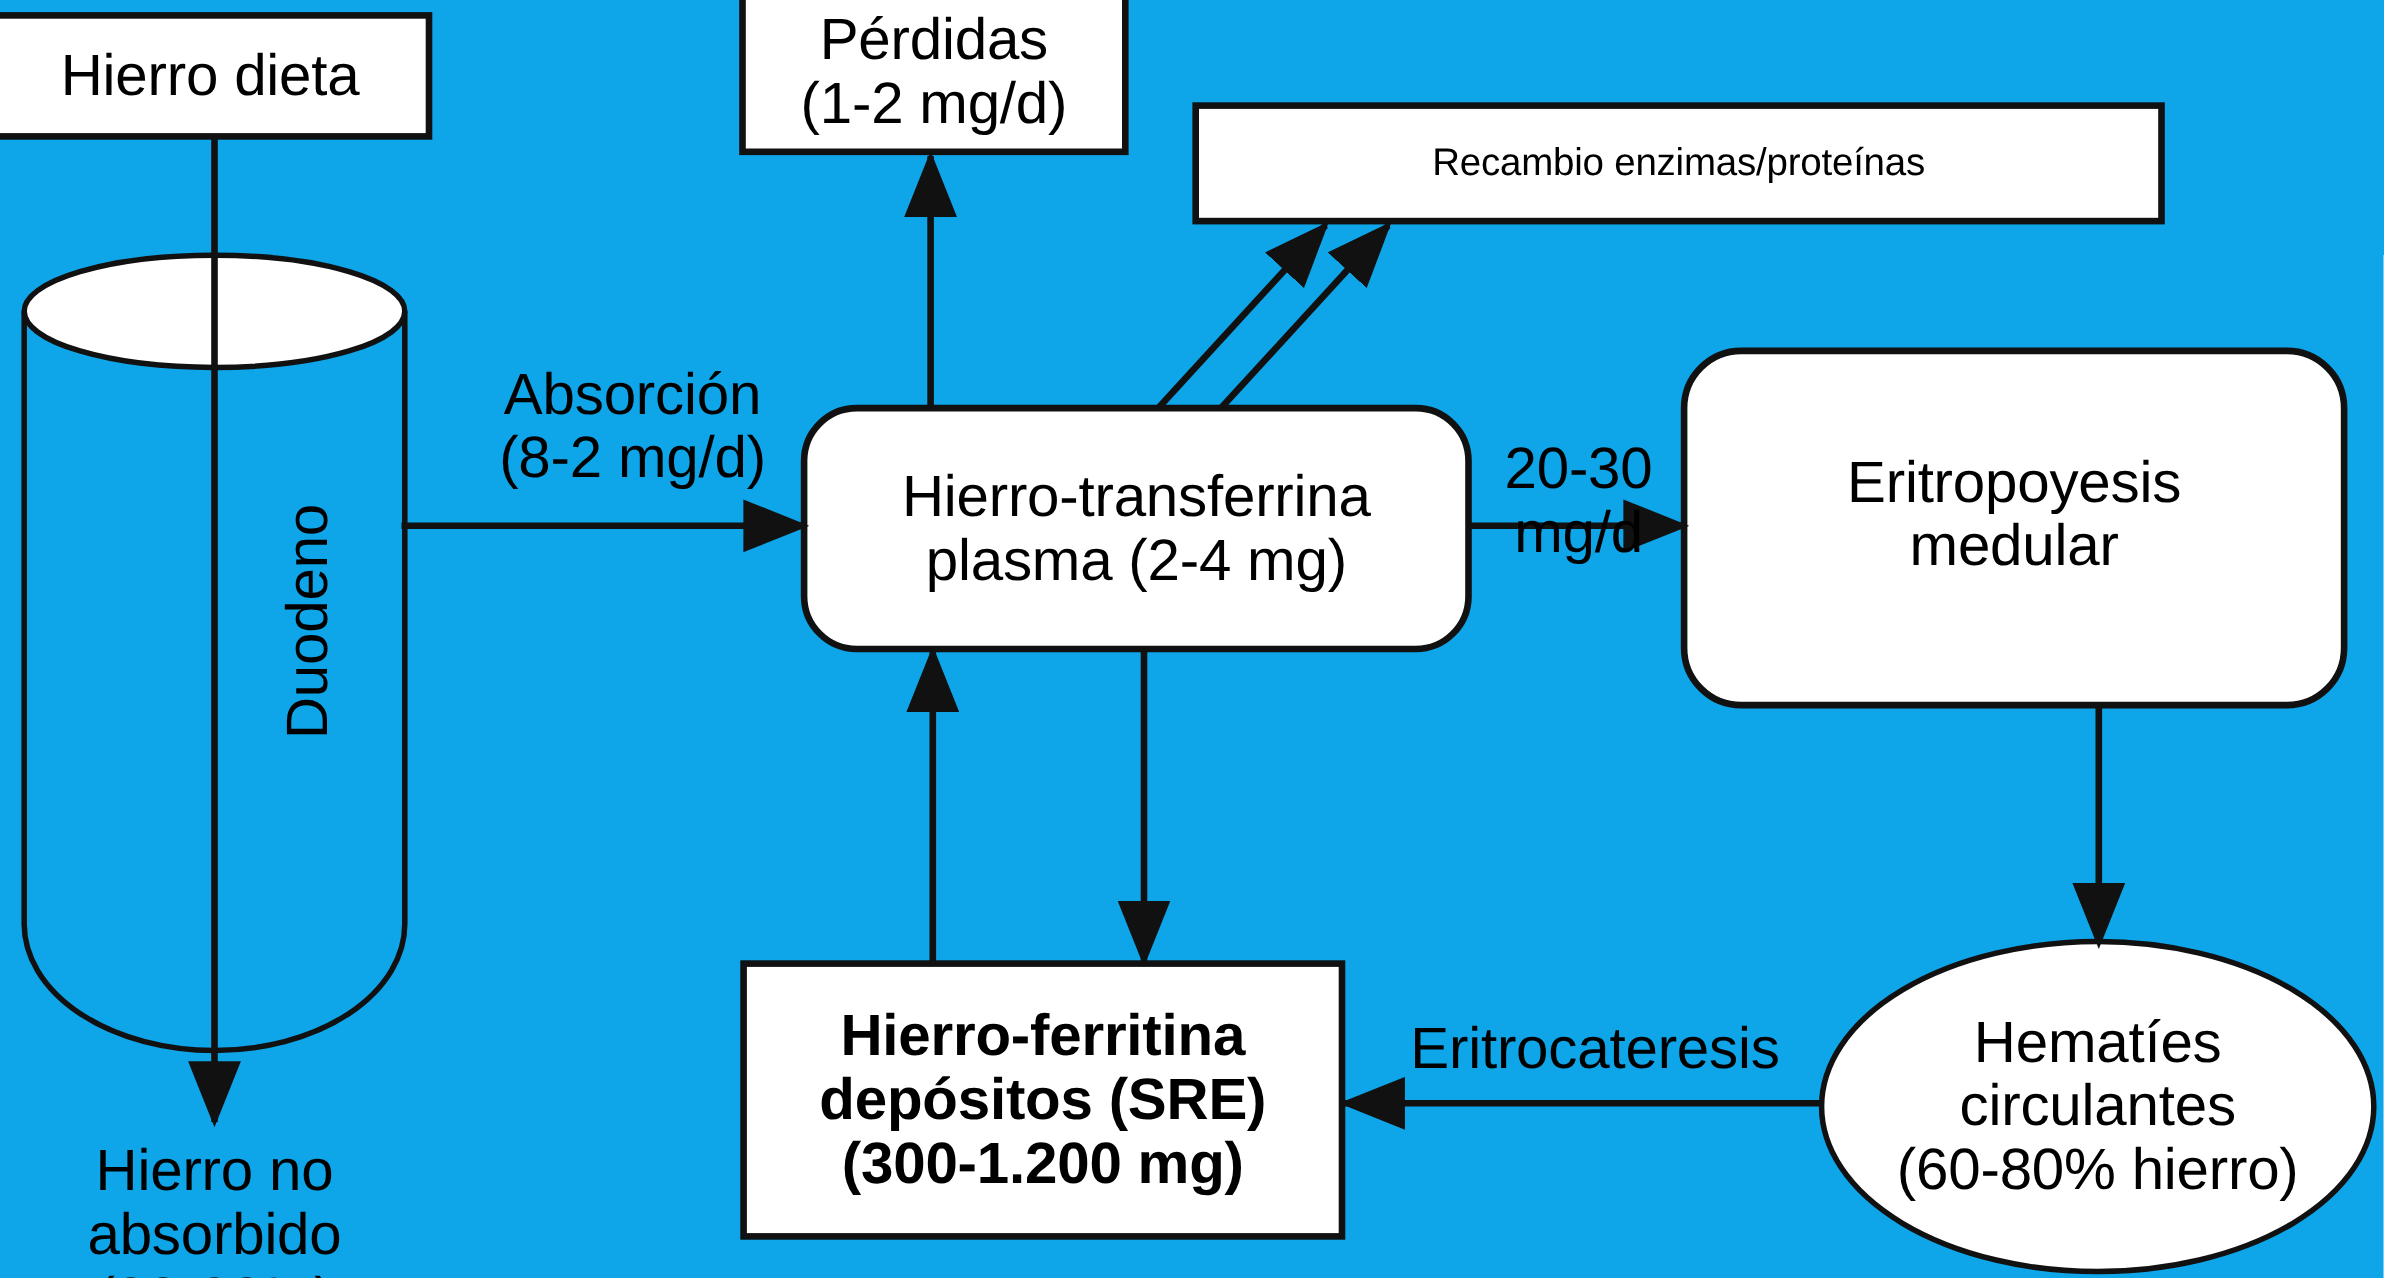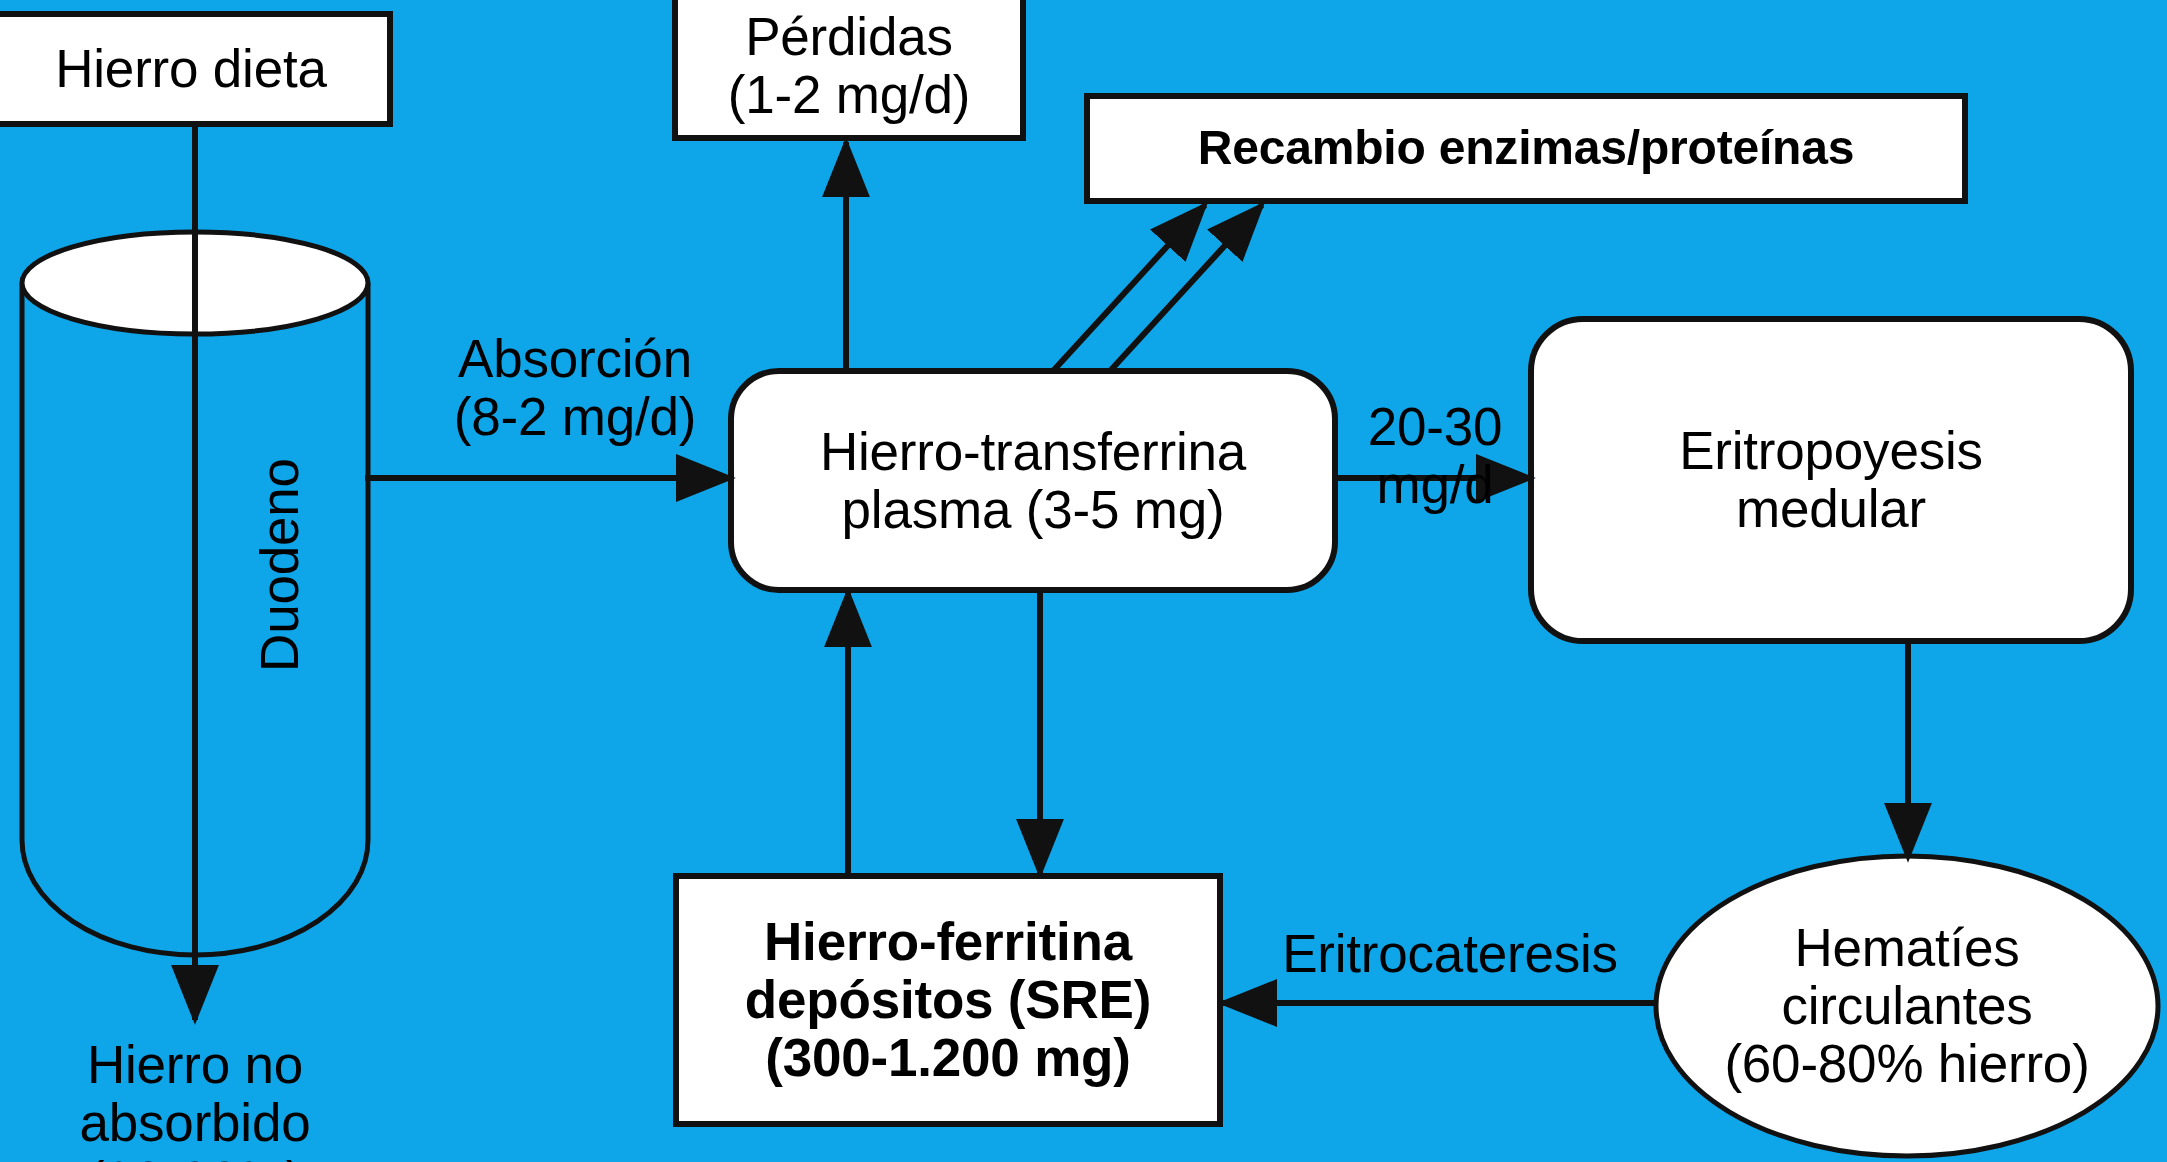--- a/index.html
+++ b/index.html
@@ -58,22 +58,21 @@
   }
   .label-box {
     display: flex;
     align-items: center;
     justify-content: center;
   }
   .label-vert {
     transform-origin: center center;
   }
   .label-narrow {
-    font-size: 48px;
-    font-weight: bold;
+    font-size: 35px;
   }
 </style>
 </head>
 <body>
 
 <div id="canvas">
 
   <svg class="diagram" viewBox="0 0 2167 1162">
     <defs>
       <marker id="ah" markerWidth="10" markerHeight="8" refX="9.2" refY="4" orient="auto" markerUnits="strokeWidth">
@@ -122,23 +121,23 @@
   <div class="label" style="left:10px; top:1036px; width:370px;">Hierro no
 absorbido
 (80-90%)</div>
 
   <div class="label label-box" style="left:675px; top:-6px; width:348px; height:144px;">Pérdidas
 (1-2 mg/d)</div>
 
   <div class="label label-box label-narrow" style="left:1087px; top:96px; width:878px; height:105px;">Recambio enzimas/proteínas</div>
 
   <div class="label label-box" style="left:731px; top:371px; width:604px; height:219px;">Hierro-transferrina
-plasma (3-5 mg)</div>
+plasma (2-4 mg)</div>
 
-  <div class="label label-box" style="left:1531px; top:319px; width:600px; height:322px;">Eritropoyesis
+  <div class="label label-box" style="left:1531px; top:307px; width:600px; height:322px;">Eritropoyesis
 medular</div>
 
   <div class="label label-box" style="left:676px; top:876px; width:544px; height:248px;font-weight:bold;">Hierro-ferritina
 depósitos (SRE)
 (300-1.200 mg)</div>
 
   <div class="label label-box" style="left:1656px; top:856px; width:502px; height:300px;">Hematíes
 circulantes
 (60-80% hierro)</div>
 

